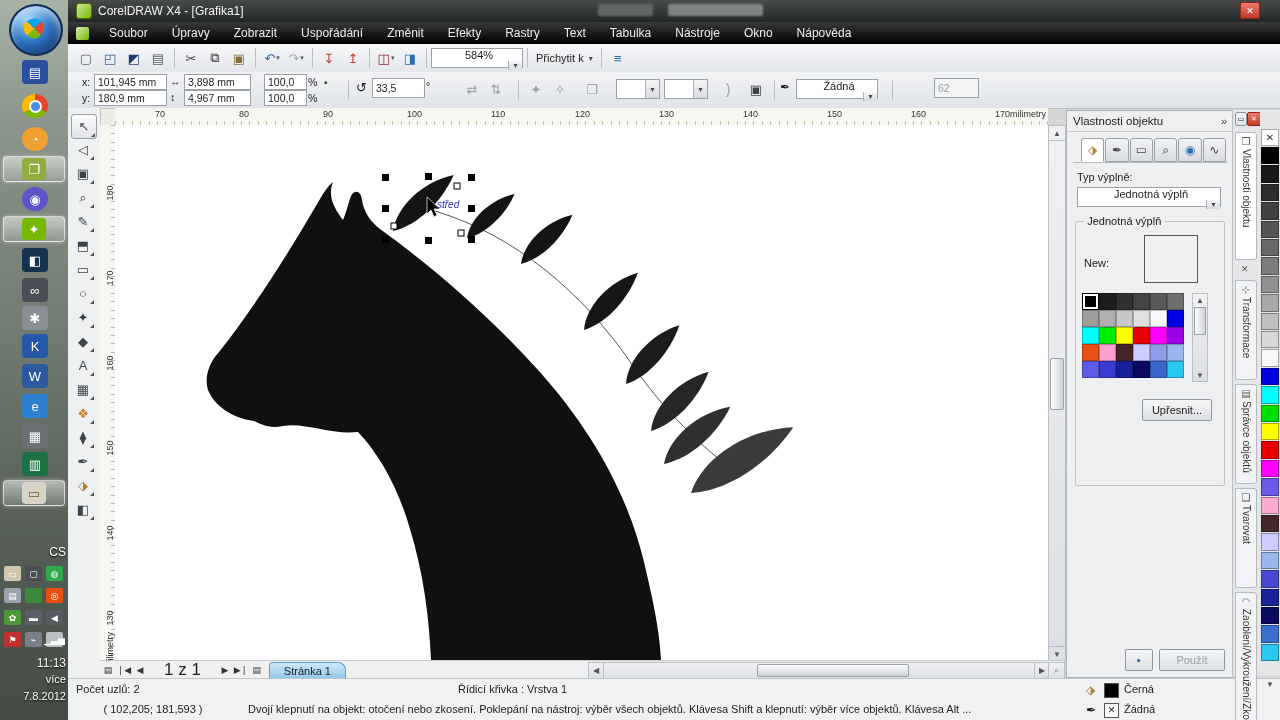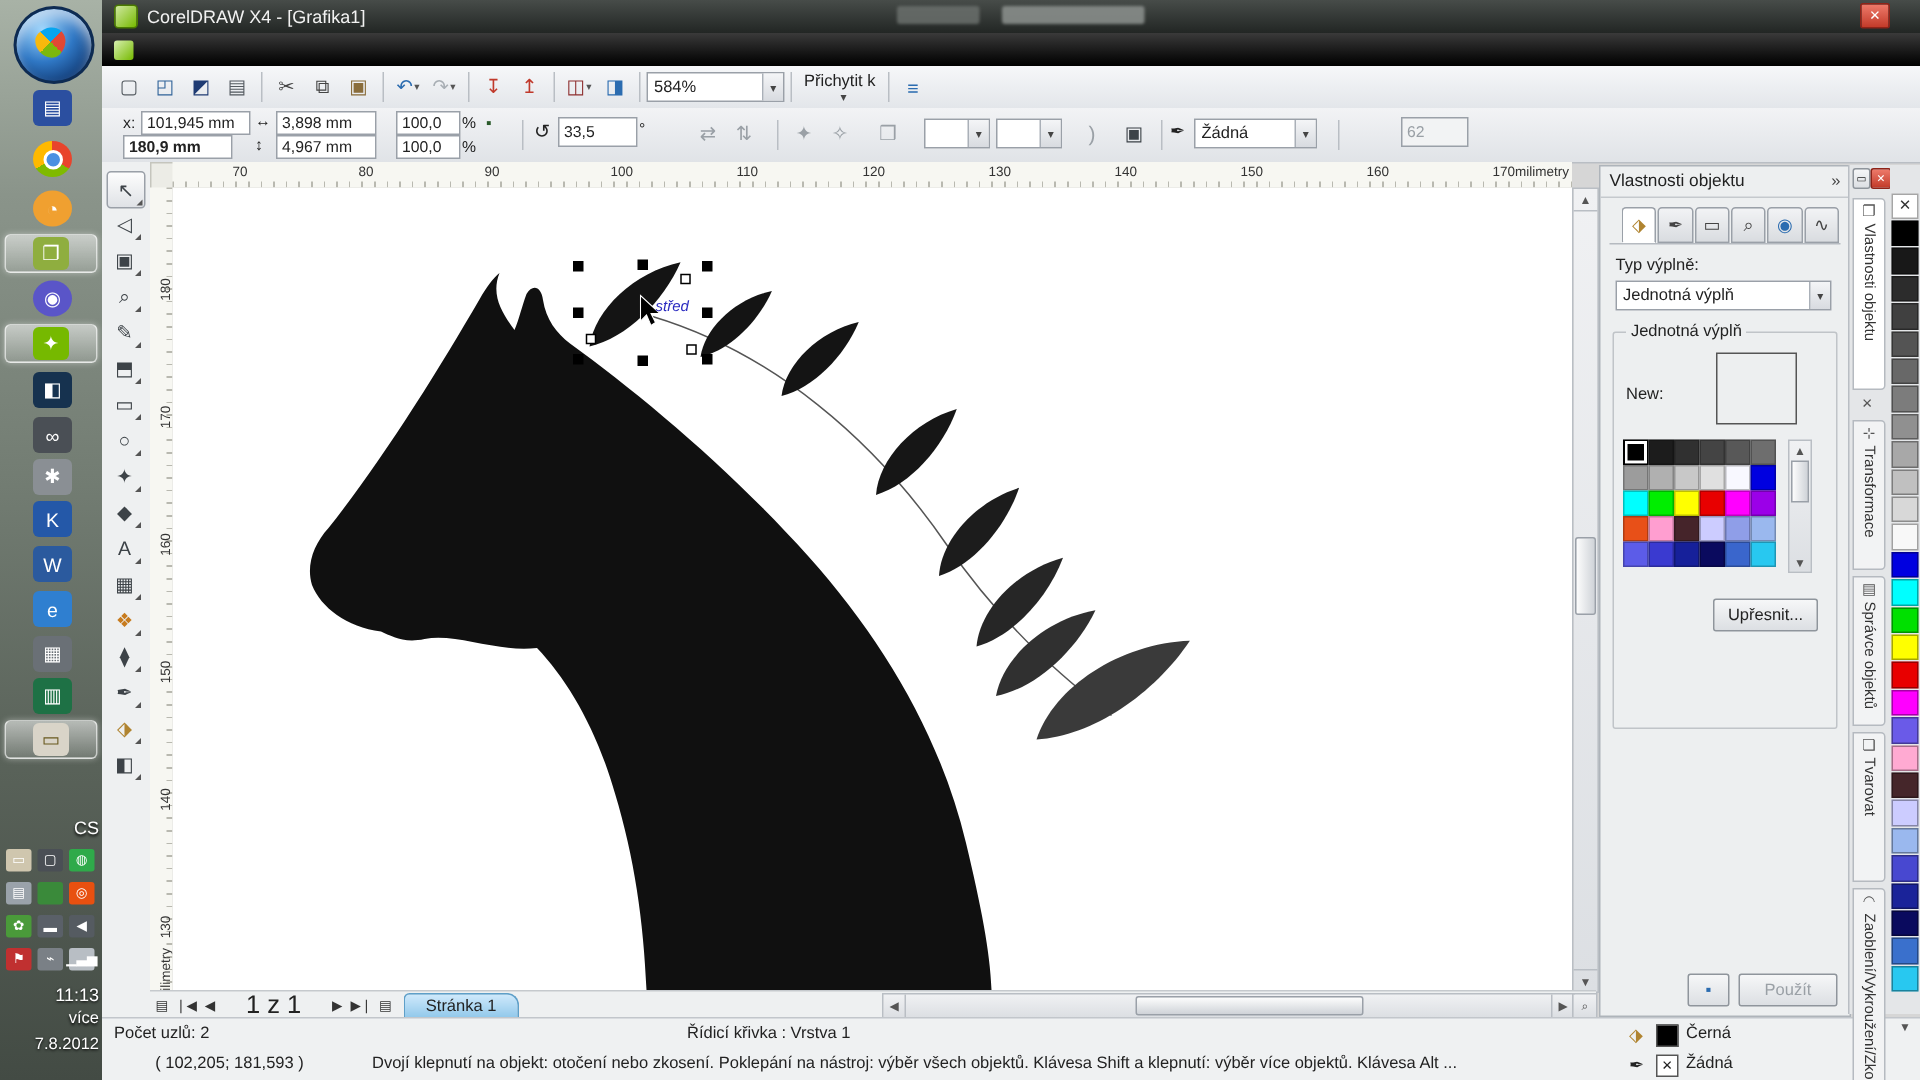--- a/index.html
+++ b/index.html
@@ -30,21 +30,21 @@
     background:linear-gradient(180deg,#474c49,#222624);color:#f2f2f2;display:flex;align-items:center;}
   #menubar{left:68px;top:22px;width:1212px;height:22px;background:linear-gradient(180deg,#3a3a3a,#101010 70%,#000);
     color:#eee;display:flex;align-items:center;}
   .menu-item{padding:0 12px;font-size:12px;cursor:default;}
   #toolbar{left:68px;top:44px;width:1212px;height:28px;
     background:linear-gradient(180deg,#f6f7f9,#e3e6ea);border-bottom:1px solid #c2c6cb;display:flex;align-items:center;}
   #propbar{left:68px;top:72px;width:1212px;height:36px;
     background:linear-gradient(180deg,#f2f3f5,#e0e3e7);border-bottom:1px solid #b9bec4;}
   .ti{width:22px;height:20px;margin:0 1px;border-radius:3px;display:flex;align-items:center;justify-content:center;font-size:13px;}
   .sep{width:1px;height:20px;background:#b9bec4;margin:0 4px;}
-  .combo{background:#fff;border:1px solid #9aa0a8;height:18px;display:flex;align-items:center;font-size:11px;}
+  .combo{background:#fff;border:1px solid #9aa0a8;height:18px;display:flex;align-items:center;font-size:11px;flex-direction:column;}
   .combo .dd{margin-left:auto;width:13px;height:100%;background:linear-gradient(180deg,#f4f5f7,#d8dbe0);
     border-left:1px solid #aab0b8;display:flex;align-items:center;justify-content:center;font-size:8px;color:#444;}
   .pfield{position:absolute;background:#fff;border:1px solid #9aa0a8;height:14px;font-size:10.5px;
     display:flex;align-items:center;padding-left:3px;}
   .plabel{position:absolute;font-size:10.5px;color:#222;}
   .gray{color:#9aa0a6;}
   
   #toolbox{left:68px;top:108px;width:32px;height:570px;background:#eef0f1;border-right:1px solid #c5c9cd;}
   .tool{position:absolute;left:3px;width:24px;height:23px;display:flex;align-items:center;justify-content:center;
     font-size:13px;color:#3d4348;}
@@ -143,20 +143,34 @@
 <div id="titlebar" class="abs">
   <div style="width:14px;height:14px;margin:0 6px 0 8px;background:linear-gradient(135deg,#cfe8a0,#76b900);border:1px solid #4a7a00;border-radius:3px;"></div>
   <span style="font-size:12px;">CorelDRAW X4 - [Grafika1]</span>
   <div class="wm" style="left:530px;top:4px;width:55px;height:12px;background:#6a6f6c;"></div>
   <div class="wm" style="left:600px;top:4px;width:95px;height:12px;background:#8d928f;"></div>
   <div class="abs" style="left:1172px;top:2px;width:18px;height:15px;background:linear-gradient(180deg,#ee7a6a,#c23b2a);border:1px solid #8e2318;border-radius:2px;color:#fff;display:flex;align-items:center;justify-content:center;font-size:9px;">✕</div>
 </div>
 
 <div id="menubar" class="abs">
   <div style="width:13px;height:13px;margin:0 8px;background:linear-gradient(135deg,#d8f0b0,#76b900);border-radius:2px;"></div>
+  <div id="menu-items" style="display:flex;">
+        <div class="menu-item">Soubor</div>
+        <div class="menu-item">Úpravy</div>
+        <div class="menu-item">Zobrazit</div>
+        <div class="menu-item">Uspořádání</div>
+        <div class="menu-item">Změnit</div>
+        <div class="menu-item">Efekty</div>
+        <div class="menu-item">Rastry</div>
+        <div class="menu-item">Text</div>
+        <div class="menu-item">Tabulka</div>
+        <div class="menu-item">Nástroje</div>
+        <div class="menu-item">Okno</div>
+        <div class="menu-item">Nápověda</div>
+      </div>
 </div>
 
 <div id="toolbar" class="abs">
   <div style="width:6px;"></div>
   <div id="toolbar-icons" style="display:flex;align-items:center;">
         <div class="ti" style="color: rgb(90, 96, 102);">▢</div>
         <div class="ti" style="color: rgb(51, 101, 154);">◰</div>
         <div class="ti" style="color: rgb(31, 59, 115);">◩</div>
         <div class="ti" style="color: rgb(85, 91, 97);">▤</div>
         <div class="sep"></div>
@@ -172,33 +186,33 @@
         <div class="sep"></div>
         <div class="ti" style="color: rgb(142, 47, 47);">◫<div style="font-size: 7px; color: rgb(85, 85, 85); margin-left: 1px;">▾</div></div>
         <div class="ti" style="color: rgb(43, 108, 176);">◨</div>
       </div>
   <div class="sep"></div>
   <div class="combo" style="width:90px;">
     <span style="padding-left:4px;">584%</span>
     <span class="dd">▾</span>
   </div>
   <div class="sep"></div>
-  <div style="display:flex;align-items:center;padding:0 4px;flex-direction:column;">
+  <div style="display:flex;align-items:center;padding:0 4px;">
     <span>Přichytit k</span>
     <span style="margin-left:5px;font-size:8px;color:#444;">▾</span>
   </div>
   <div class="sep"></div>
   <div class="ti" style="color:#2b6cb0;">≡</div>
 </div>
 
 <div id="propbar" class="abs">
   <span class="plabel" style="left:14px;top:4px;">x:</span>
   <div class="pfield" style="left:26px;top:2px;width:68px;">101,945 mm</div>
   <span class="plabel" style="left:14px;top:20px;">y:</span>
-  <div class="pfield" style="left:14px;top:18px;width:68px;font-weight:bold;">180,9 mm</div>
+  <div class="pfield" style="left:26px;top:18px;width:68px;">180,9 mm</div>
 
   <span class="plabel" style="left:102px;top:3px;">↔</span>
   <div class="pfield" style="left:116px;top:2px;width:62px;">3,898 mm</div>
   <span class="plabel" style="left:102px;top:19px;">↕</span>
   <div class="pfield" style="left:116px;top:18px;width:62px;">4,967 mm</div>
 
   <div class="pfield" style="left:196px;top:2px;width:38px;">100,0</div>
   <span class="plabel" style="left:240px;top:4px;">%</span>
   <div class="pfield" style="left:196px;top:18px;width:38px;">100,0</div>
   <span class="plabel" style="left:240px;top:20px;">%</span>

